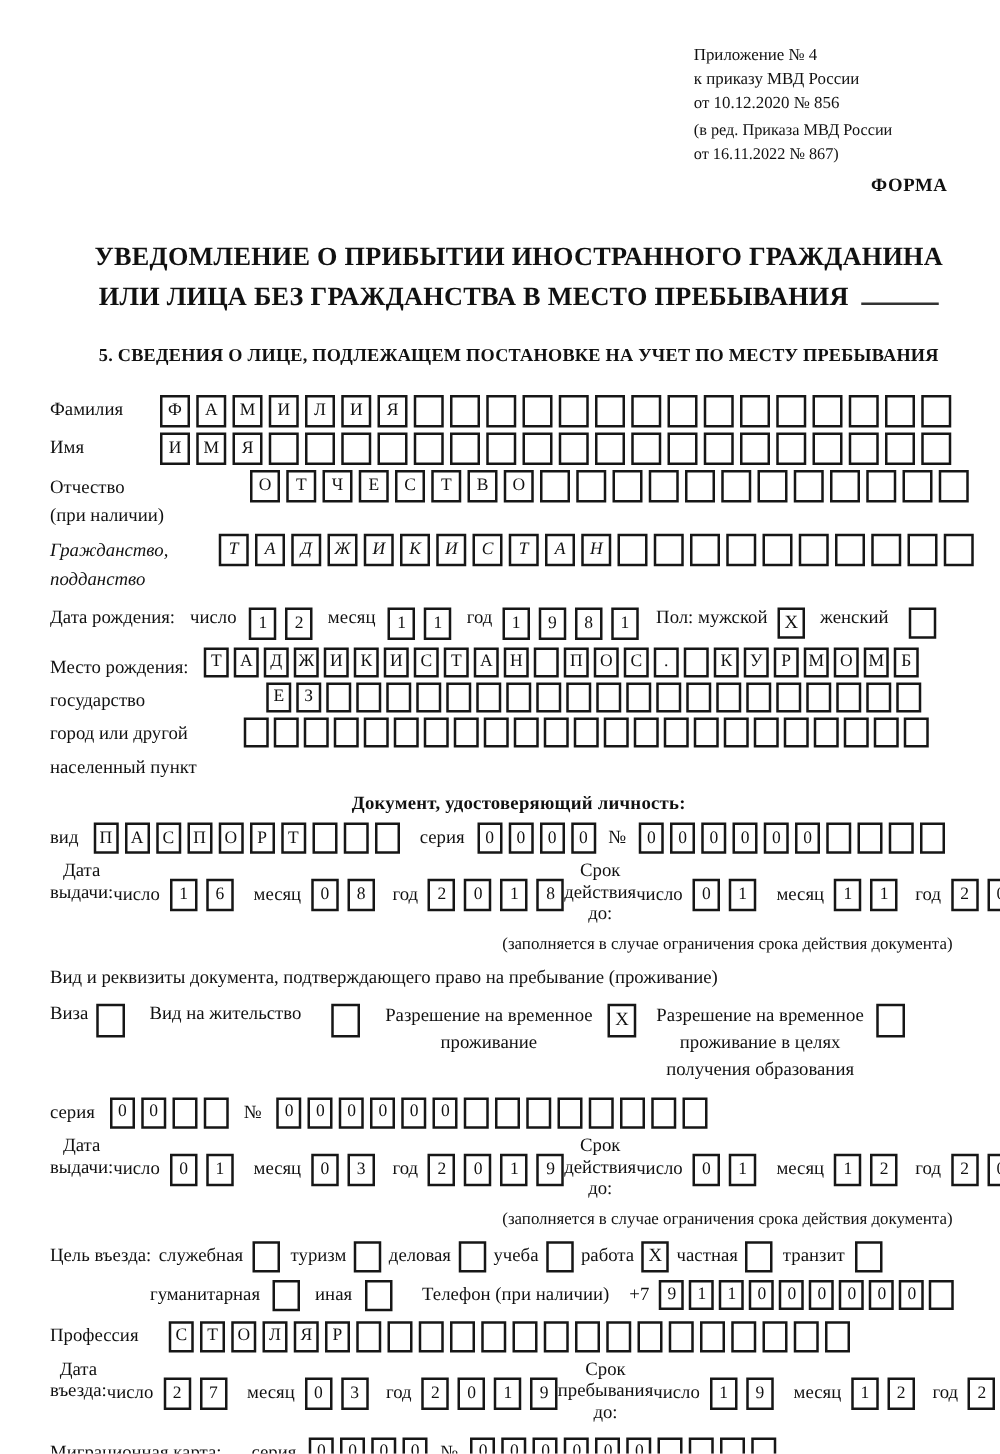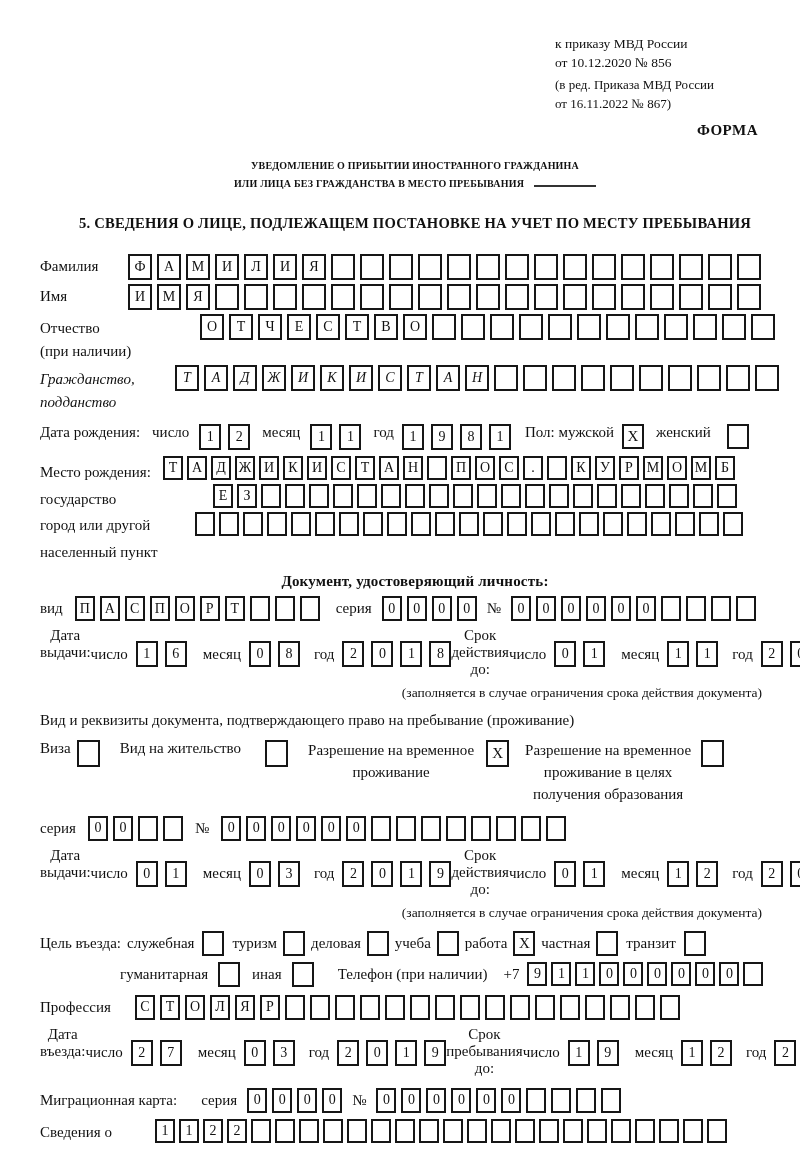--- a/index.html
+++ b/index.html
@@ -6,21 +6,21 @@
   html,body { background:#ffffff; }
   body { font-family:"Liberation Serif","DejaVu Serif",serif; color:#111; }
   .page { width:800px; height:1163px; background:#fff; padding:34px 10px 16px 40px; overflow:hidden; position:relative; }
 
   
   .ref-block { margin-left:auto; width:205px; margin-right:30px; font-size:13.5px; line-height:1.42; }
   .ref-block .sub { font-size:13px; margin-top:4px; }
   .forma { text-align:right; margin-right:32px; margin-top:9px; font-weight:bold; font-size:15px; letter-spacing:.5px; }
 
   
-  .title { text-align:center; font-weight:bold; font-size:10px; line-height:1.5; margin-top:19px; letter-spacing:.2px; }
+  .title { text-align:center; font-weight:bold; font-size:21px; line-height:1.5; margin-top:32px; letter-spacing:.2px; }
   .title-underline { display:inline-block; width:62px; border-bottom:2px solid #333; height:14px; margin-left:10px; }
   .section-heading { text-align:center; font-weight:bold; font-size:14.6px; margin-top:24px; letter-spacing:.2px; }
 
   .form-body { margin-top:22px; font-size:15px; }
 
   
   .frow { display:flex; align-items:flex-start; margin-bottom:4px; }
   .flabel { padding-top:4px; white-space:nowrap; }
 
   
@@ -58,20 +58,21 @@
   .lr { display:flex; margin-top:6px; }
   .lr-labels { width:115px; flex:0 0 auto; font-size:15px; line-height:22.5px; padding-top:2px; }
   .lr-rows { display:flex; flex-direction:column; gap:6px; }
 </style>
 </head>
 <body>
 
 <div class="page">
 
   <div class="ref-block">
+    <div>Приложение № 4</div>
     <div>к приказу МВД России</div>
     <div>от 10.12.2020 № 856</div>
     <div class="sub">
       <div>(в ред. Приказа МВД России</div>
       <div>от 16.11.2022 № 867)</div>
     </div>
   </div>
 
   <div class="forma">ФОРМА</div>
 

